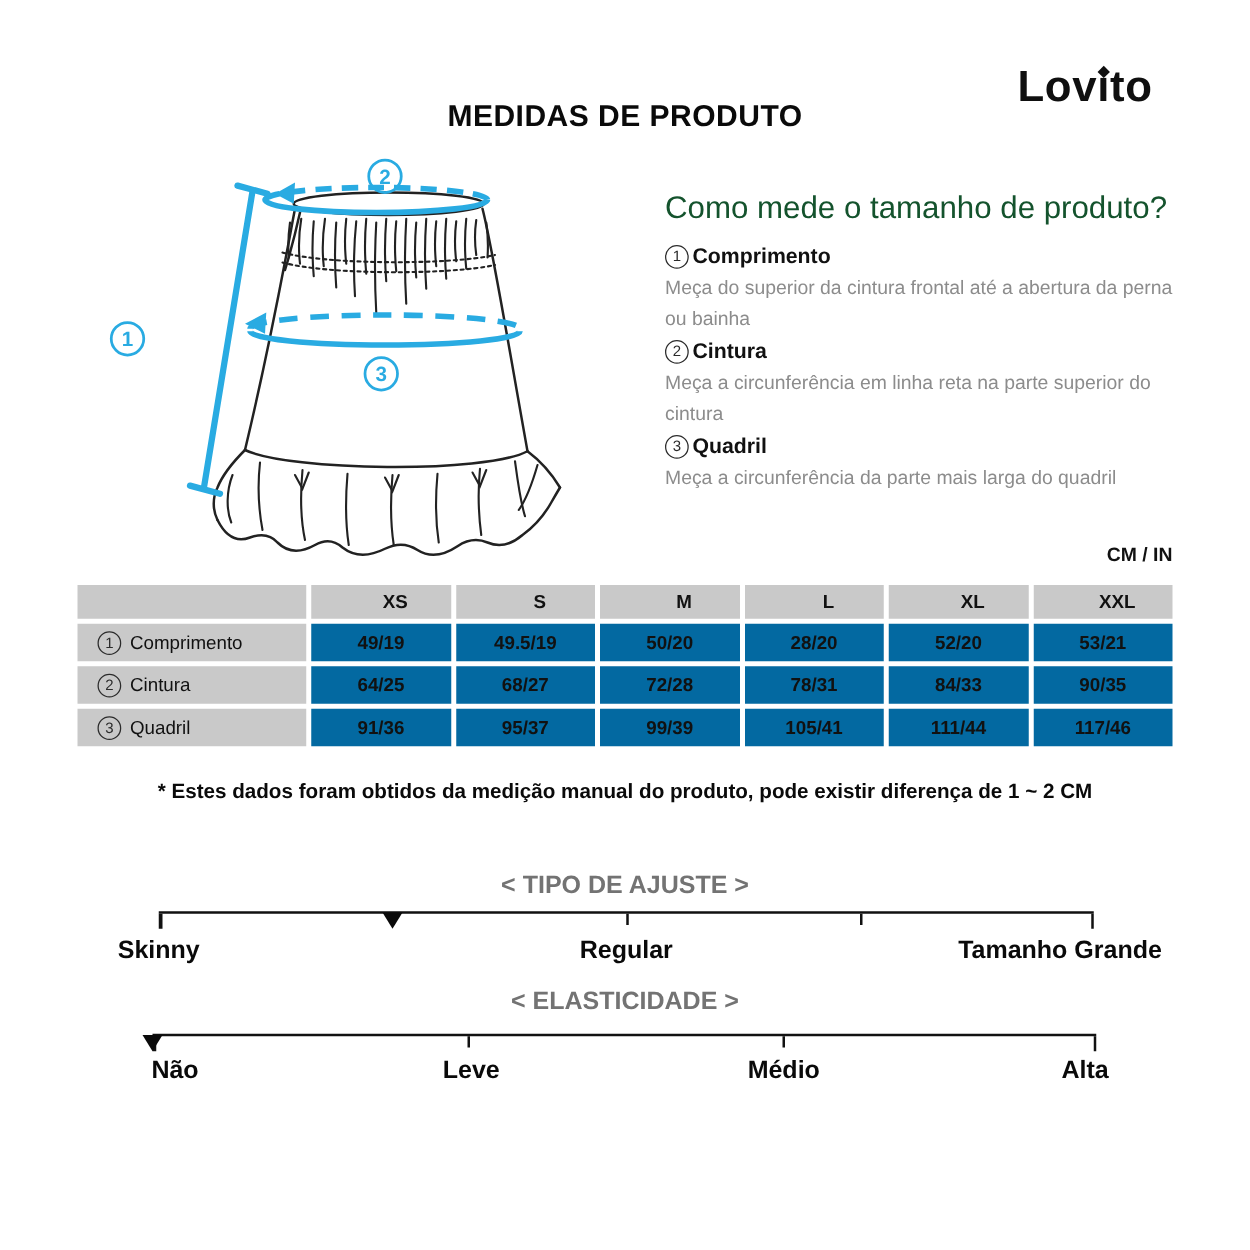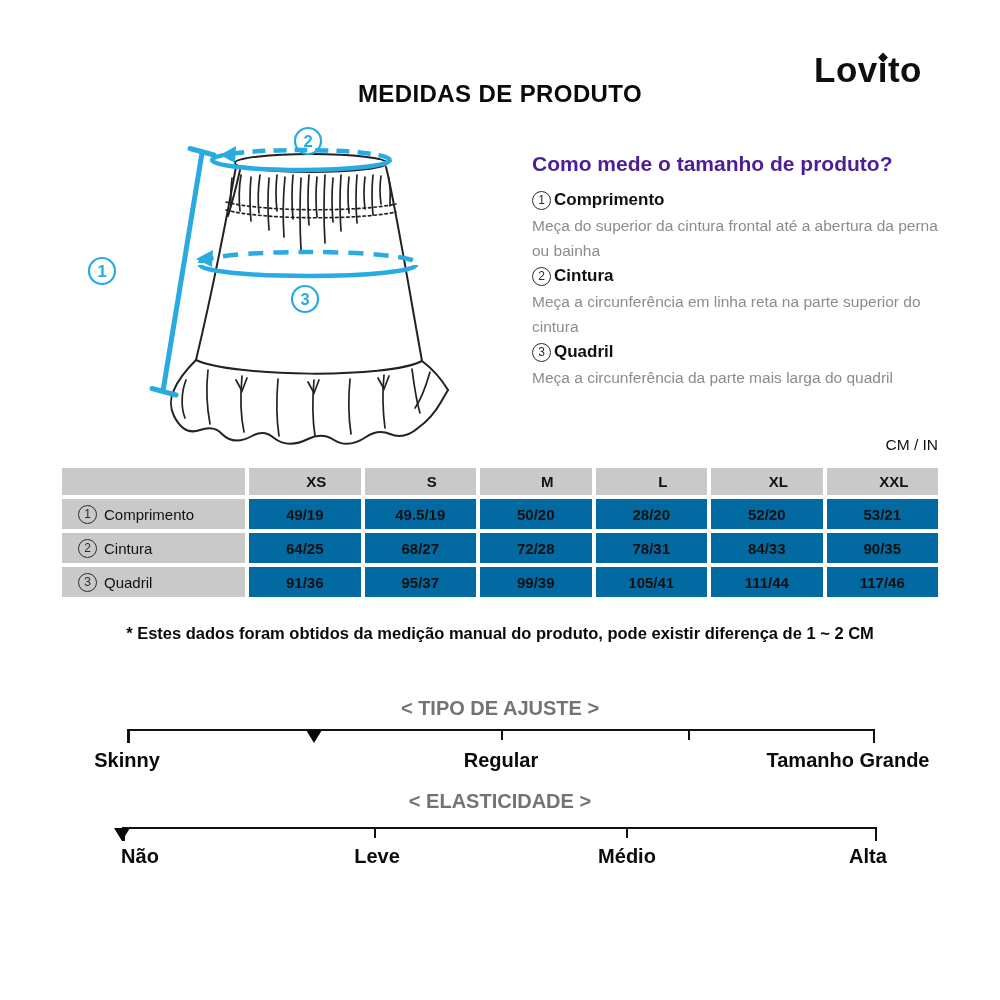--- a/index.html
+++ b/index.html
@@ -5,26 +5,26 @@
   html,body{margin:0;padding:0;background:#fff;}
   body{width:1000px;height:1000px;position:relative;font-family:"Liberation Sans","DejaVu Sans",sans-serif;color:#111;}
   .abs{position:absolute;}
   
   .page-title{left:0;right:0;top:64px;text-align:center;font-size:24px;font-weight:800;letter-spacing:.4px;color:#0a0a0a;margin-top:16px;}
   .logo{left:814px;top:50px;font-size:35px;font-weight:800;letter-spacing:.5px;color:#0f0f0f;}
   .logo .i-wrap{position:relative;display:inline-block;}
   .logo .diamond{position:absolute;left:50%;top:4px;width:7px;height:7px;background:#0f0f0f;transform:translateX(-50%) rotate(45deg);}
   
   .guide{left:532px;top:152px;width:408px;}
-  .g-head{font-size:21px;font-weight:700;margin:0 0 14px 0;color:#4c1d95;}
+  .g-head{font-size:25px;font-weight:400;margin:0 0 14px 0;color:#14532d;}
   .g-name{display:flex;align-items:center;font-size:17px;font-weight:700;margin:3px 0 3px 0;}
   .g-desc{font-size:15.5px;line-height:1.62;color:#8c8c8c;margin:0 0 3px 0;}
   .cnum{display:inline-flex;align-items:center;justify-content:center;width:17px;height:17px;border:1.4px solid #2b2b2b;border-radius:50%;font-size:12px;font-weight:400;margin-right:3px;flex:0 0 auto;color:#2b2b2b;background:transparent;}
   
-  .unit{right:62px;top:436px;font-size:15.5px;font-weight:400;}
+  .unit{right:62px;top:436px;font-size:15.5px;font-weight:700;}
   .size-table{left:62px;top:468px;width:876px;display:grid;grid-template-columns:183px repeat(6,1fr);grid-auto-rows:auto;gap:4px;font-size:15px;}
   .size-table .cell{display:flex;align-items:center;justify-content:center;}
   .size-table .hcell{background:#c9c9c9;height:27px;font-weight:700;padding-left:23px;}
   .size-table .lcell{background:#c9c9c9;height:30px;justify-content:flex-start;padding-left:16px;box-sizing:border-box;font-weight:500;}
   .size-table .vcell{background:#0369a1;height:30px;font-weight:700;}
   .size-table .lcell .cnum{margin-right:7px;}
   .footnote{left:0;right:0;top:624px;text-align:center;font-size:16.5px;font-weight:700;color:#0a0a0a;}
   
   .scale-title{left:0;right:0;text-align:center;font-size:20px;font-weight:800;color:#737373;}
   .scale-line{position:absolute;height:0;border-top:2.5px solid #111;}

